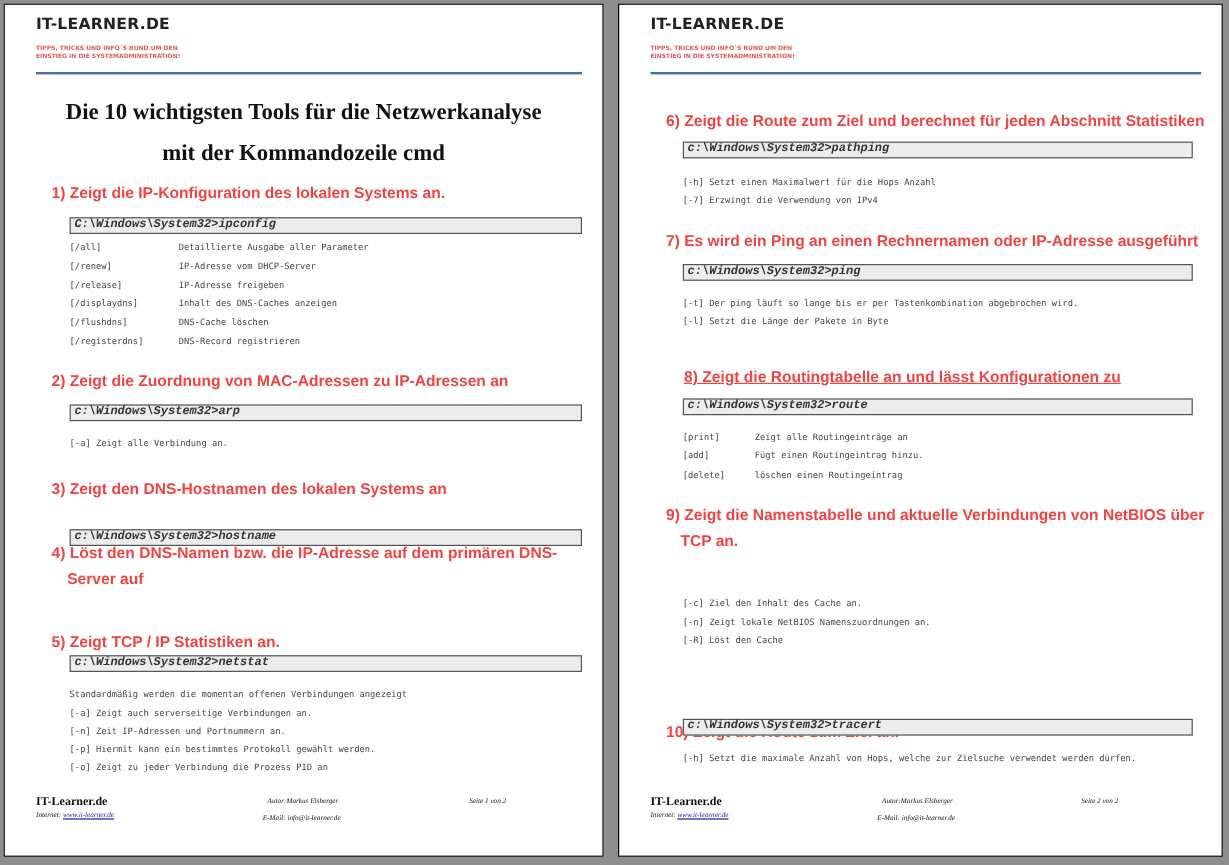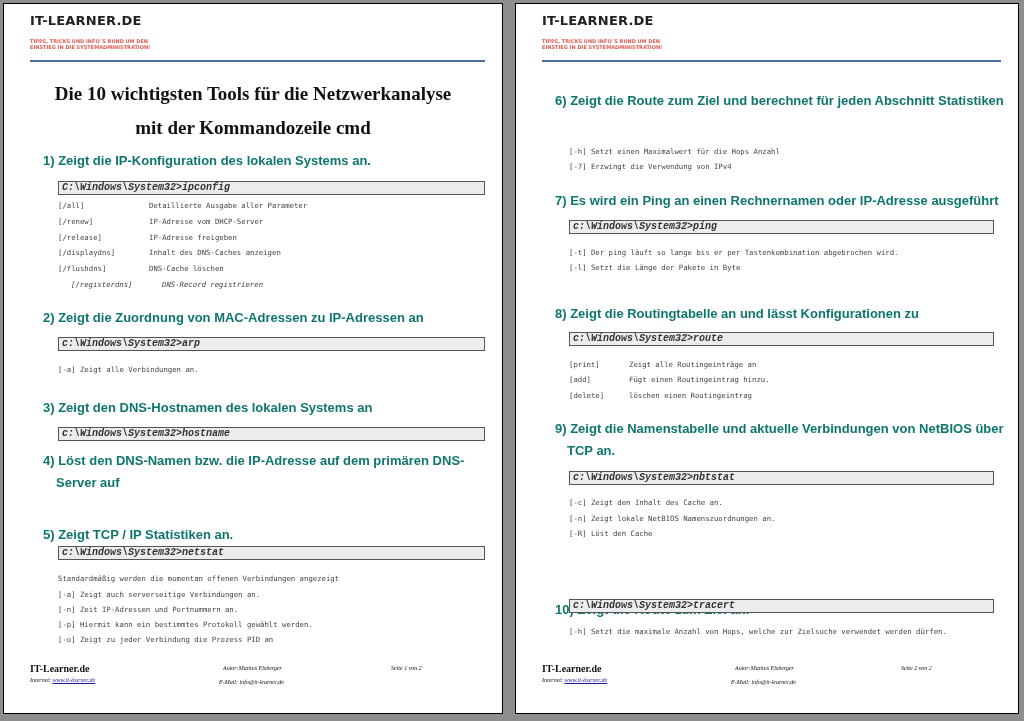--- a/index.html
+++ b/index.html
@@ -36,21 +36,21 @@
   .doc-title {
     position: absolute; left: 0; right: 0; top: 73px;
     text-align: center;
     font-family: "Liberation Serif", serif; font-weight: bold;
     font-size: 19px; line-height: 34px; color: #111;
   }
 
   .sec-h {
     position: absolute;
     font-family: "Liberation Sans", sans-serif; font-weight: bold;
-    font-size: 13px; line-height: 24px; color: #0f766e;
+    font-size: 13px; line-height: 24px; color: #ef4444;
   }
   .cmd {
     position: absolute;
     height: 14px;
     background: #ececec;
     border: 1px solid #555;
     font-family: "Liberation Mono", monospace; font-style: italic; font-weight: bold;
     font-size: 10px; line-height: 12px; color: #333; padding-left: 3px;
     white-space: nowrap;
   }
@@ -96,28 +96,28 @@
     <div>mit der Kommandozeile cmd</div>
   </div>
 
   <div class="sec-h" style="left:39px; top:145px;">1) Zeigt die IP-Konfiguration des lokalen Systems an.</div>
   <div class="cmd" style="left:54px; top:177px; width:427px;">C:\Windows\System32&gt;ipconfig</div>
   <div class="opt" style="left:54px; top:197px;"><span>[/all]</span><span class="v" style="left:91px;">Detaillierte Ausgabe aller Parameter</span></div>
   <div class="opt" style="left:54px; top:213px;"><span>[/renew]</span><span class="v" style="left:91px;">IP-Adresse vom DHCP-Server</span></div>
   <div class="opt" style="left:54px; top:229px;"><span>[/release]</span><span class="v" style="left:91px;">IP-Adresse freigeben</span></div>
   <div class="opt" style="left:54px; top:244px;"><span>[/displaydns]</span><span class="v" style="left:91px;">Inhalt des DNS-Caches anzeigen</span></div>
   <div class="opt" style="left:54px; top:260px;"><span>[/flushdns]</span><span class="v" style="left:91px;">DNS-Cache löschen</span></div>
-  <div class="opt" style="left:67px; top:276px;font-style:italic;"><span>[/registerdns]</span><span class="v" style="left:91px;">DNS-Record registrieren</span></div>
+  <div class="opt" style="left:54px; top:276px;"><span>[/registerdns]</span><span class="v" style="left:91px;">DNS-Record registrieren</span></div>
 
   <div class="sec-h" style="left:39px; top:302px;">2) Zeigt die Zuordnung von MAC-Adressen zu IP-Adressen an</div>
   <div class="cmd" style="left:54px; top:333px; width:427px;">c:\Windows\System32&gt;arp</div>
-  <div class="opt" style="left:54px; top:361px;">[-a] Zeigt alle Verbindungen an.</div>
+  <div class="opt" style="left:54px; top:361px;">[-a] Zeigt alle Verbindung an.</div>
 
   <div class="sec-h" style="left:39px; top:392px;">3) Zeigt den DNS-Hostnamen des lokalen Systems an</div>
-  <div class="cmd" style="left:54px; top:423px; width:427px;">c:\Windows\System32&gt;hostname</div>
+  <div class="cmd" style="left:54px; top:437px; width:427px;">c:\Windows\System32&gt;hostname</div>
 
   <div class="sec-h" style="left:39px; top:445px;">4) Löst den DNS-Namen bzw. die IP-Adresse auf dem primären DNS-</div>
   <div class="sec-h" style="left:52px; top:467px;">Server auf</div>
 
   <div class="sec-h" style="left:39px; top:519px;">5) Zeigt TCP / IP Statistiken an.</div>
   <div class="cmd" style="left:54px; top:542px; width:427px;">c:\Windows\System32&gt;netstat</div>
   <div class="opt" style="left:54px; top:570px;">Standardmäßig werden die momentan offenen Verbindungen angezeigt</div>
   <div class="opt" style="left:54px; top:586px;">[-a] Zeigt auch serverseitige Verbindungen an.</div>
   <div class="opt" style="left:54px; top:601px;">[-n] Zeit IP-Adressen und Portnummern an.</div>
   <div class="opt" style="left:54px; top:616px;">[-p] Hiermit kann ein bestimmtes Protokoll gewählt werden.</div>
@@ -129,38 +129,38 @@
   <div class="footer-mail" style="left:215px;">E-Mail: info@it-learner.de</div>
   <div class="footer-page" style="left:387px;">Seite 1 von 2</div>
 </div>
 
 <div class="page p2">
   <div class="brand">IT-LEARNER.DE</div>
   <div class="tagline">TIPPS, TRICKS UND INFO´S RUND UM DEN EINSTIEG IN DIE SYSTEMADMINISTRATION!</div>
   <div class="rule"></div>
 
   <div class="sec-h" style="left:39px; top:85px;">6) Zeigt die Route zum Ziel und berechnet für jeden Abschnitt Statistiken</div>
+  <div class="cmd" style="left:53px; top:114px; width:425px;">c:\Windows\System32&gt;pathping</div>
   <div class="opt" style="left:53px; top:143px;">[-h] Setzt einen Maximalwert für die Hops Anzahl</div>
   <div class="opt" style="left:53px; top:158px;">[-7] Erzwingt die Verwendung von IPv4</div>
 
   <div class="sec-h" style="left:39px; top:185px;">7) Es wird ein Ping an einen Rechnernamen oder IP-Adresse ausgeführt</div>
   <div class="cmd" style="left:53px; top:216px; width:425px;">c:\Windows\System32&gt;ping</div>
   <div class="opt" style="left:53px; top:244px;">[-t] Der ping läuft so lange bis er per Tastenkombination abgebrochen wird.</div>
   <div class="opt" style="left:53px; top:259px;">[-l] Setzt die Länge der Pakete in Byte</div>
 
-  <div class="sec-h" style="left:39px; top:298px;">8) Zeigt die Routingtabelle an und lässt Konfigurationen zu</div>
+  <div class="sec-h" style="left:54px; top:298px;text-decoration:underline;">8) Zeigt die Routingtabelle an und lässt Konfigurationen zu</div>
   <div class="cmd" style="left:53px; top:328px; width:425px;">c:\Windows\System32&gt;route</div>
   <div class="opt" style="left:53px; top:356px;"><span>[print]</span><span class="v" style="left:60px;">Zeigt alle Routingeinträge an</span></div>
   <div class="opt" style="left:53px; top:371px;"><span>[add]</span><span class="v" style="left:60px;">Fügt einen Routingeintrag hinzu.</span></div>
   <div class="opt" style="left:53px; top:387px;"><span>[delete]</span><span class="v" style="left:60px;">löschen einen Routingeintrag</span></div>
 
   <div class="sec-h" style="left:39px; top:413px;">9) Zeigt die Namenstabelle und aktuelle Verbindungen von NetBIOS über</div>
   <div class="sec-h" style="left:51px; top:435px;">TCP an.</div>
-  <div class="cmd" style="left:53px; top:467px; width:425px;">c:\Windows\System32&gt;nbtstat</div>
-  <div class="opt" style="left:53px; top:494px;">[-c] Zeigt den Inhalt des Cache an.</div>
+  <div class="opt" style="left:53px; top:494px;">[-c] Ziel den Inhalt des Cache an.</div>
   <div class="opt" style="left:53px; top:510px;">[-n] Zeigt lokale NetBIOS Namenszuordnungen an.</div>
   <div class="opt" style="left:53px; top:525px;">[-R] Löst den Cache</div>
 
   <div class="sec-h" style="left:39px; top:594px;">10) Zeigt die Route zum Ziel an.</div>
   <div class="cmd" style="left:53px; top:595px; width:425px;">c:\Windows\System32&gt;tracert</div>
   <div class="opt" style="left:53px; top:623px;">[-h] Setzt die maximale Anzahl von Hops, welche zur Zielsuche verwendet werden dürfen.</div>
 
   <div class="footer-brand">IT-Learner.de</div>
   <div class="footer-web"><span>Internet:</span> <a>www.it-learner.de</a></div>
   <div class="footer-author" style="left:219px;">Autor:Markus Elsberger</div>

